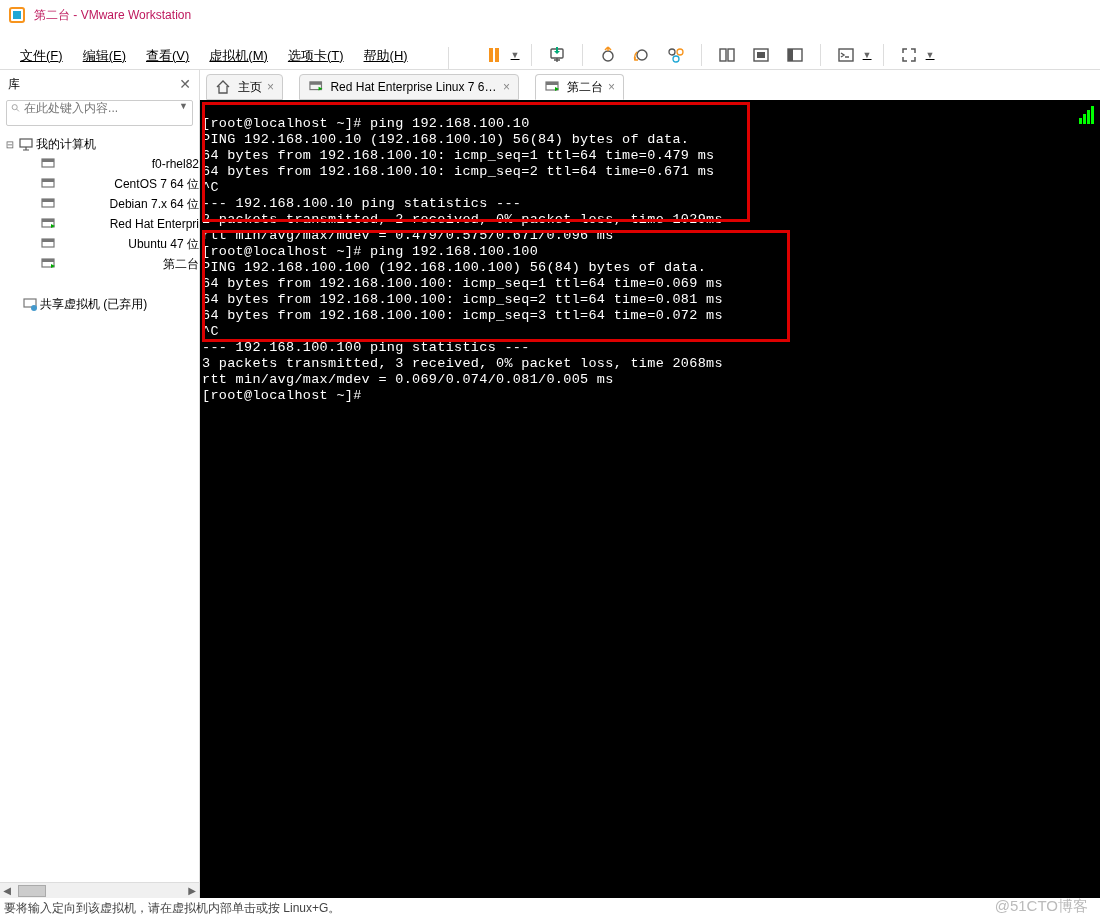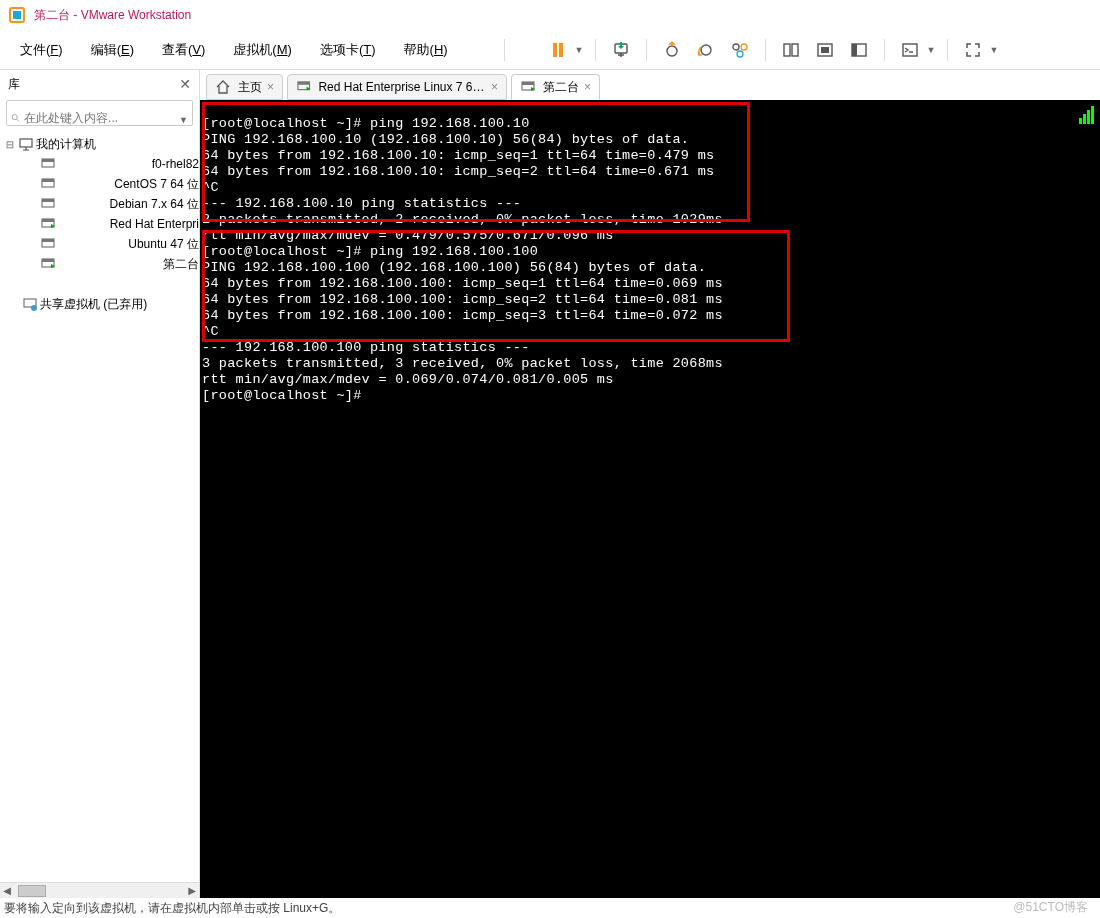--- a/index.html
+++ b/index.html
@@ -1,61 +1,61 @@
 <!DOCTYPE html>
 <html><head>
 <meta charset="utf-8">
 <style>
 * { margin:0; padding:0; box-sizing:border-box; font-family:"Microsoft YaHei","Segoe UI",sans-serif; }
 body { width:1100px; height:918px; background:#fff; position:relative; overflow:hidden; }
 .titlebar { height:30px; display:flex; align-items:center; padding:0 8px; gap:8px; background:#fff; }
 .app-icon { width:18px; height:18px; }
 .title { font-size:12px; color:#be185d; }
-.menubar { height:40px; display:flex; align-items:center; padding:0 12px; gap:12px; border-bottom:1px solid #ddd; }
+.menubar { height:40px; display:flex; align-items:flex-end; padding:0 12px; gap:4px; border-bottom:1px solid #ddd;text-decoration:underline; }
 .menu-item { font-size:13px; color:#000; padding:4px 8px; cursor:pointer; }
 .menu-item .hk { text-decoration:underline; }
 .menu-sep { width:18px; }
 .toolbar { display:flex; align-items:center; gap:4px; margin-left:20px; }
 .tool-sep { width:1px; height:22px; background:#ddd; margin:0 6px; }
 .tool-btn { width:30px; height:28px; display:flex; align-items:center; justify-content:center; cursor:pointer; }
 .tool-btn svg { width:18px; height:18px; }
 .dd { width:10px; font-size:9px; color:#666; margin-left:-2px; }
 .body-row { display:flex; height:828px; }
 .sidebar { width:200px; border-right:1px solid #ddd; display:flex; flex-direction:column; }
 .side-hdr { height:28px; display:flex; align-items:center; justify-content:space-between; padding:0 8px; }
 .side-title { font-size:12px; }
 .side-close { font-size:14px; cursor:pointer; color:#666; }
-.search { height:26px; margin:2px 6px 6px; border:1px solid #ccc; border-radius:2px; display:flex; align-items:flex-end; padding:0 4px; }
+.search { height:26px; margin:2px 6px 6px; border:1px solid #ccc; border-radius:2px; display:flex; align-items:flex-start; padding:0 4px; }
 .search svg { width:14px; height:14px; }
 .search-input { border:none; outline:none; flex:1; font-size:12px; margin-left:4px; color:#999; background:transparent; }
 .search-dd { font-size:9px; color:#666; cursor:pointer; }
 .tree { flex:1; overflow:auto; font-size:12px; padding:2px 0; }
 .tree-row { display:flex; align-items:center; height:20px; padding-left:4px; cursor:pointer; white-space:nowrap; }
 .tree-toggle { width:12px; font-size:10px; color:#666; text-align:center; }
 .tree-icn { width:16px; height:16px; margin:0 2px; display:flex; align-items:center; justify-content:center; }
 .indent-1 { padding-left:20px;margin-top:20px; }
 .indent-2 { padding-left:38px;justify-content:space-between; }
 .tree-row.sel { color:#000; }
 .scroll-h { height:16px; background:#f0f0f0; border-top:1px solid #ddd; display:flex; align-items:center; }
 .scroll-h .tk { width:28px; height:12px; background:#ccc; border:1px solid #aaa; margin-left:4px; }
 .scroll-h .ar { width:14px; text-align:center; font-size:10px; color:#666; margin-left:auto; }
 .main { flex:1; display:flex; flex-direction:column; position:relative; }
-.tabs { height:30px; display:flex; align-items:flex-end; padding:0 6px; gap:4px; background:#fff; }
+.tabs { height:30px; display:flex; align-items:flex-end; padding:0 6px; gap:16px; background:#fff; }
 .tab { height:26px; display:flex; align-items:center; padding:0 8px 0 6px; border:1px solid #ccc; border-radius:4px 4px 0 0; background:#f4f4f4; font-size:12px; gap:5px; cursor:pointer; max-width:220px; }
 .tab.active { background:#fff; border-bottom:1px solid #fff; position:relative; z-index:2; }
 .tab-close { font-size:12px; color:#888; cursor:pointer; }
 .term-wrap { flex:1; background:#000; position:relative; padding:4px 4px 4px 2px; overflow:hidden; }
 .term { font-family:"Courier New",monospace; font-size:13.5px; line-height:16px; color:#fff; white-space:pre; letter-spacing:0.3px;margin-top:12px; }
 .hl-box { position:absolute; border:3px solid #d00; pointer-events:none; }
 .hl1 { left:2px; top:2px; width:548px; height:120px; }
 .hl2 { left:2px; top:130px; width:588px; height:112px; }
 .vm-bars { position:absolute; right:6px; top:6px; display:flex; gap:1px; align-items:flex-end; }
 .vm-bars span { width:3px; background:#0f0; display:block; }
 .statusbar { position:absolute; bottom:0; left:0; right:0; height:20px; display:flex; align-items:center; padding:0 4px; font-size:12px; color:#444; background:#fff; }
-.watermark { position:absolute; right:12px; bottom:2px; font-size:12px; color:#bbb; }
+.watermark { position:absolute; right:12px; bottom:2px; font-size:15px; color:#bbb; }
 </style>
 </head>
 <body>
 
 <div class="titlebar">
   <span class="app-icon">
     <svg viewBox="0 0 18 18">
         <rect x="2" y="2" width="14" height="14" rx="2" fill="none" stroke="#f7941d" stroke-width="2"></rect>
         <rect x="5" y="5" width="8" height="8" fill="#1fa7d4"></rect>
       </svg>

